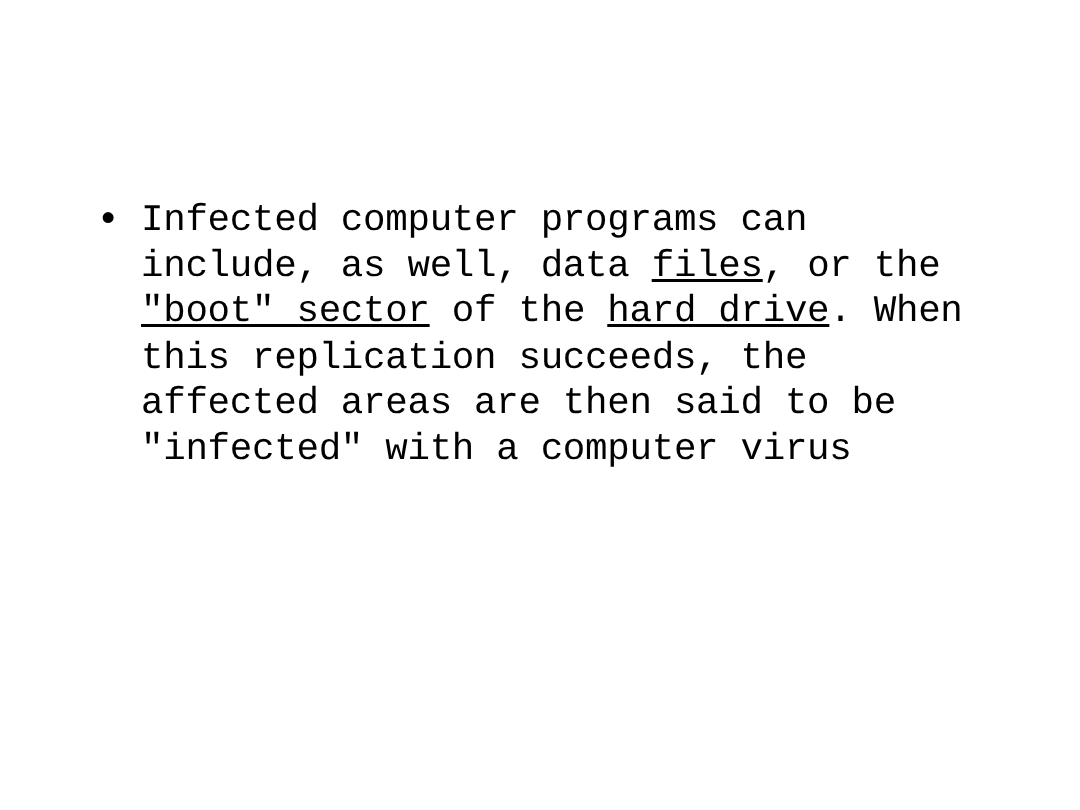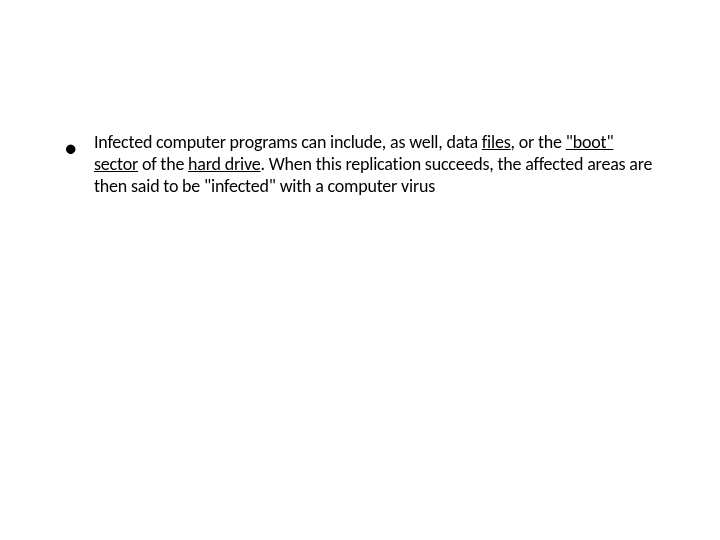--- a/index.html
+++ b/index.html
@@ -18,23 +18,24 @@
     padding: 132px 60px 0 60px;
   }
   ul.body {
     margin: 0;
     padding: 0;
     list-style: none;
   }
   ul.body > li {
     position: relative;
     padding-left: 34px;
-    font-size: 18px;
+    font-size: 25px;
     line-height: 1.22;
     letter-spacing: -0.2px;
+    font-family: Liberation Mono, monospace;
   }
   ul.body > li::before {
     content: "•";
     position: absolute;
     left: 4px;
     top: 0;
     font-size: 27px;
     line-height: 1.22;
   }
   .u {

